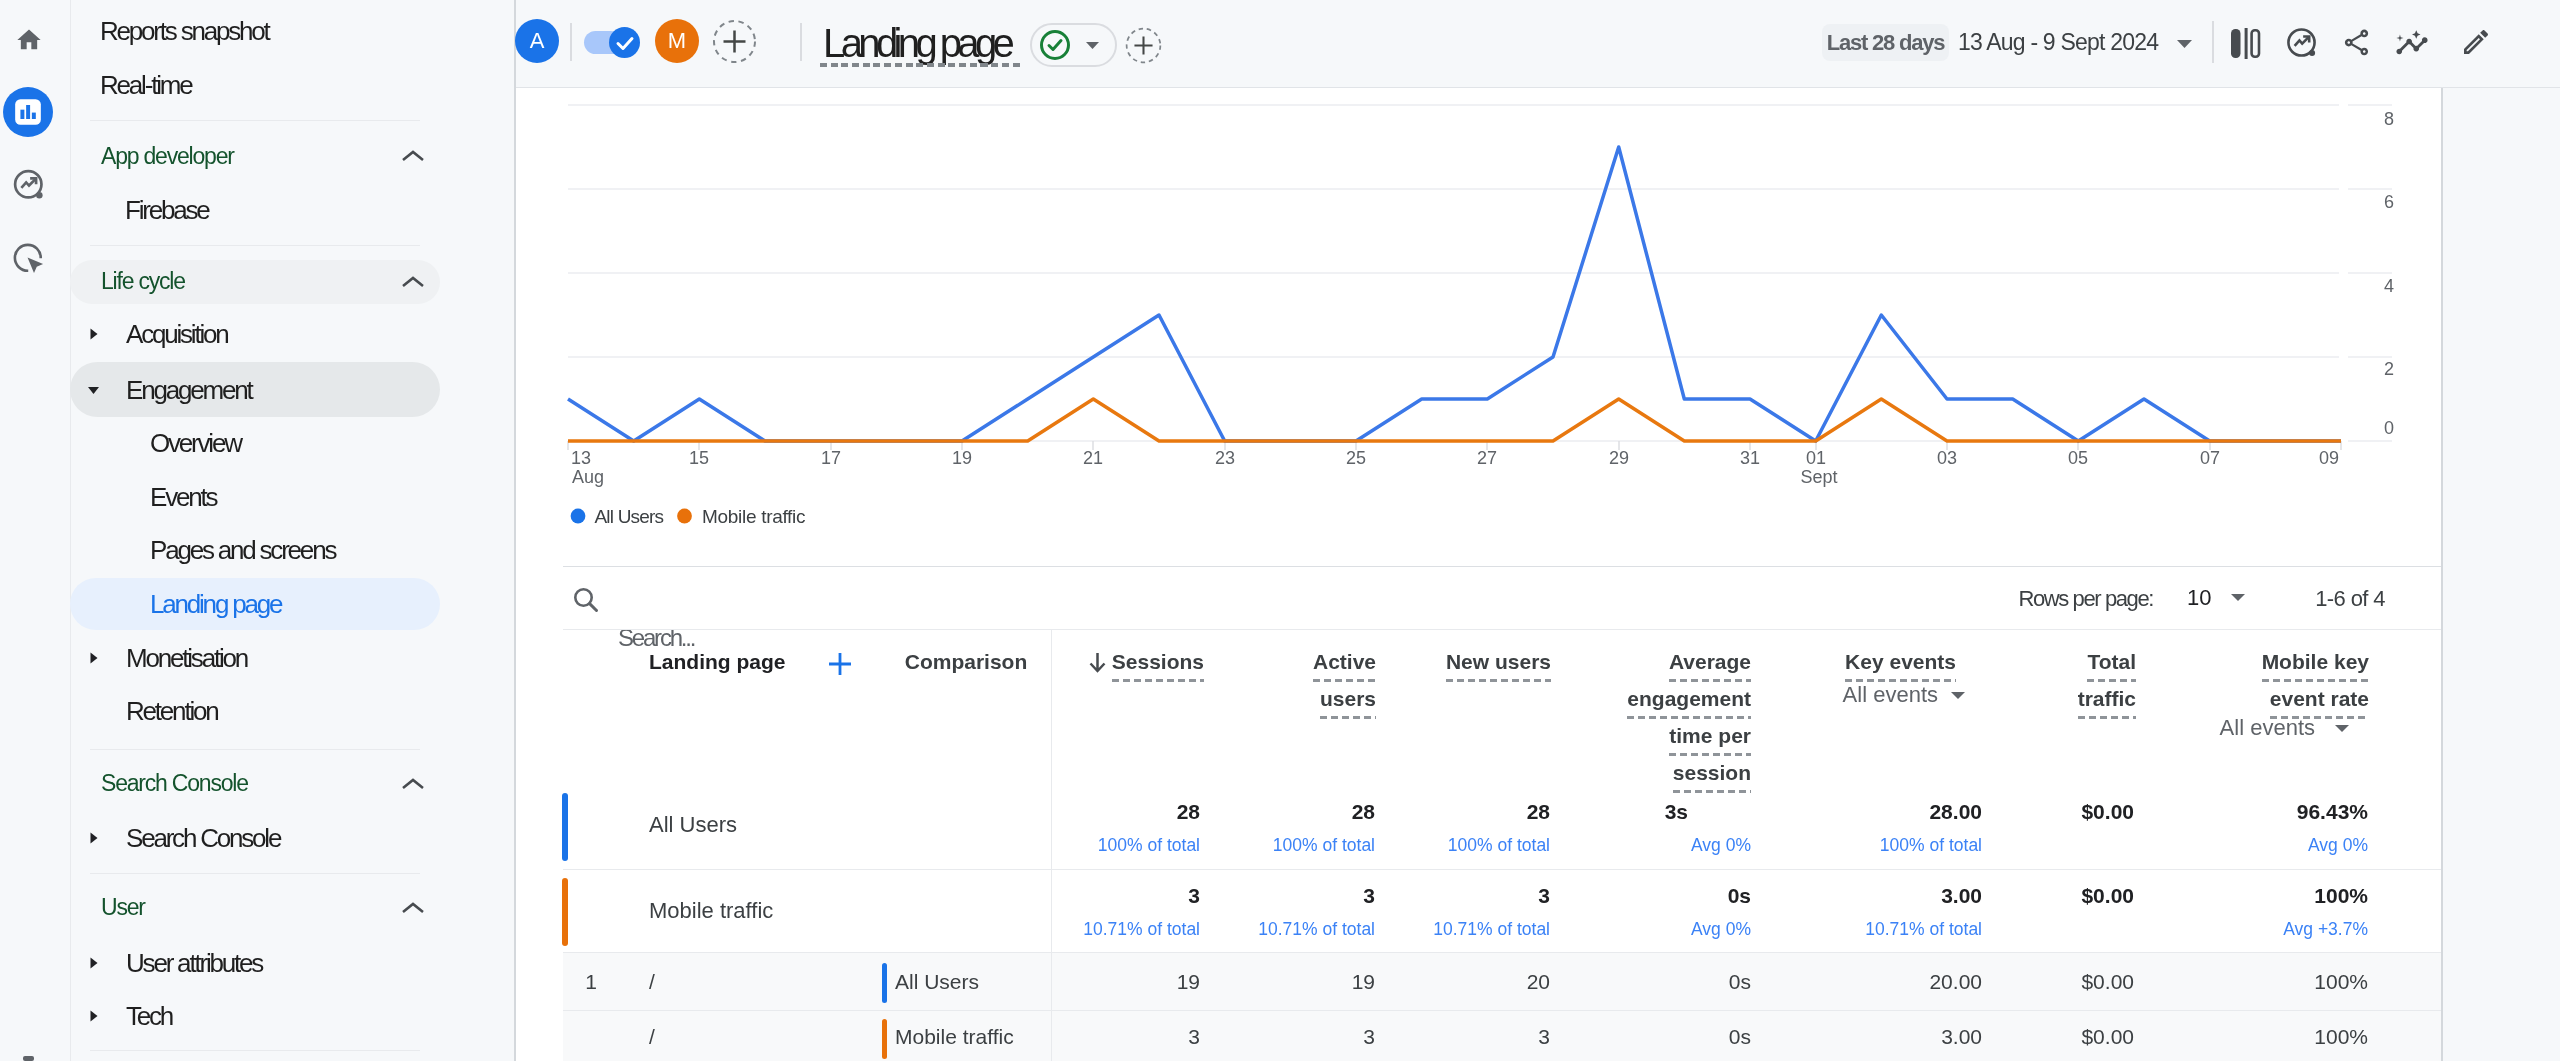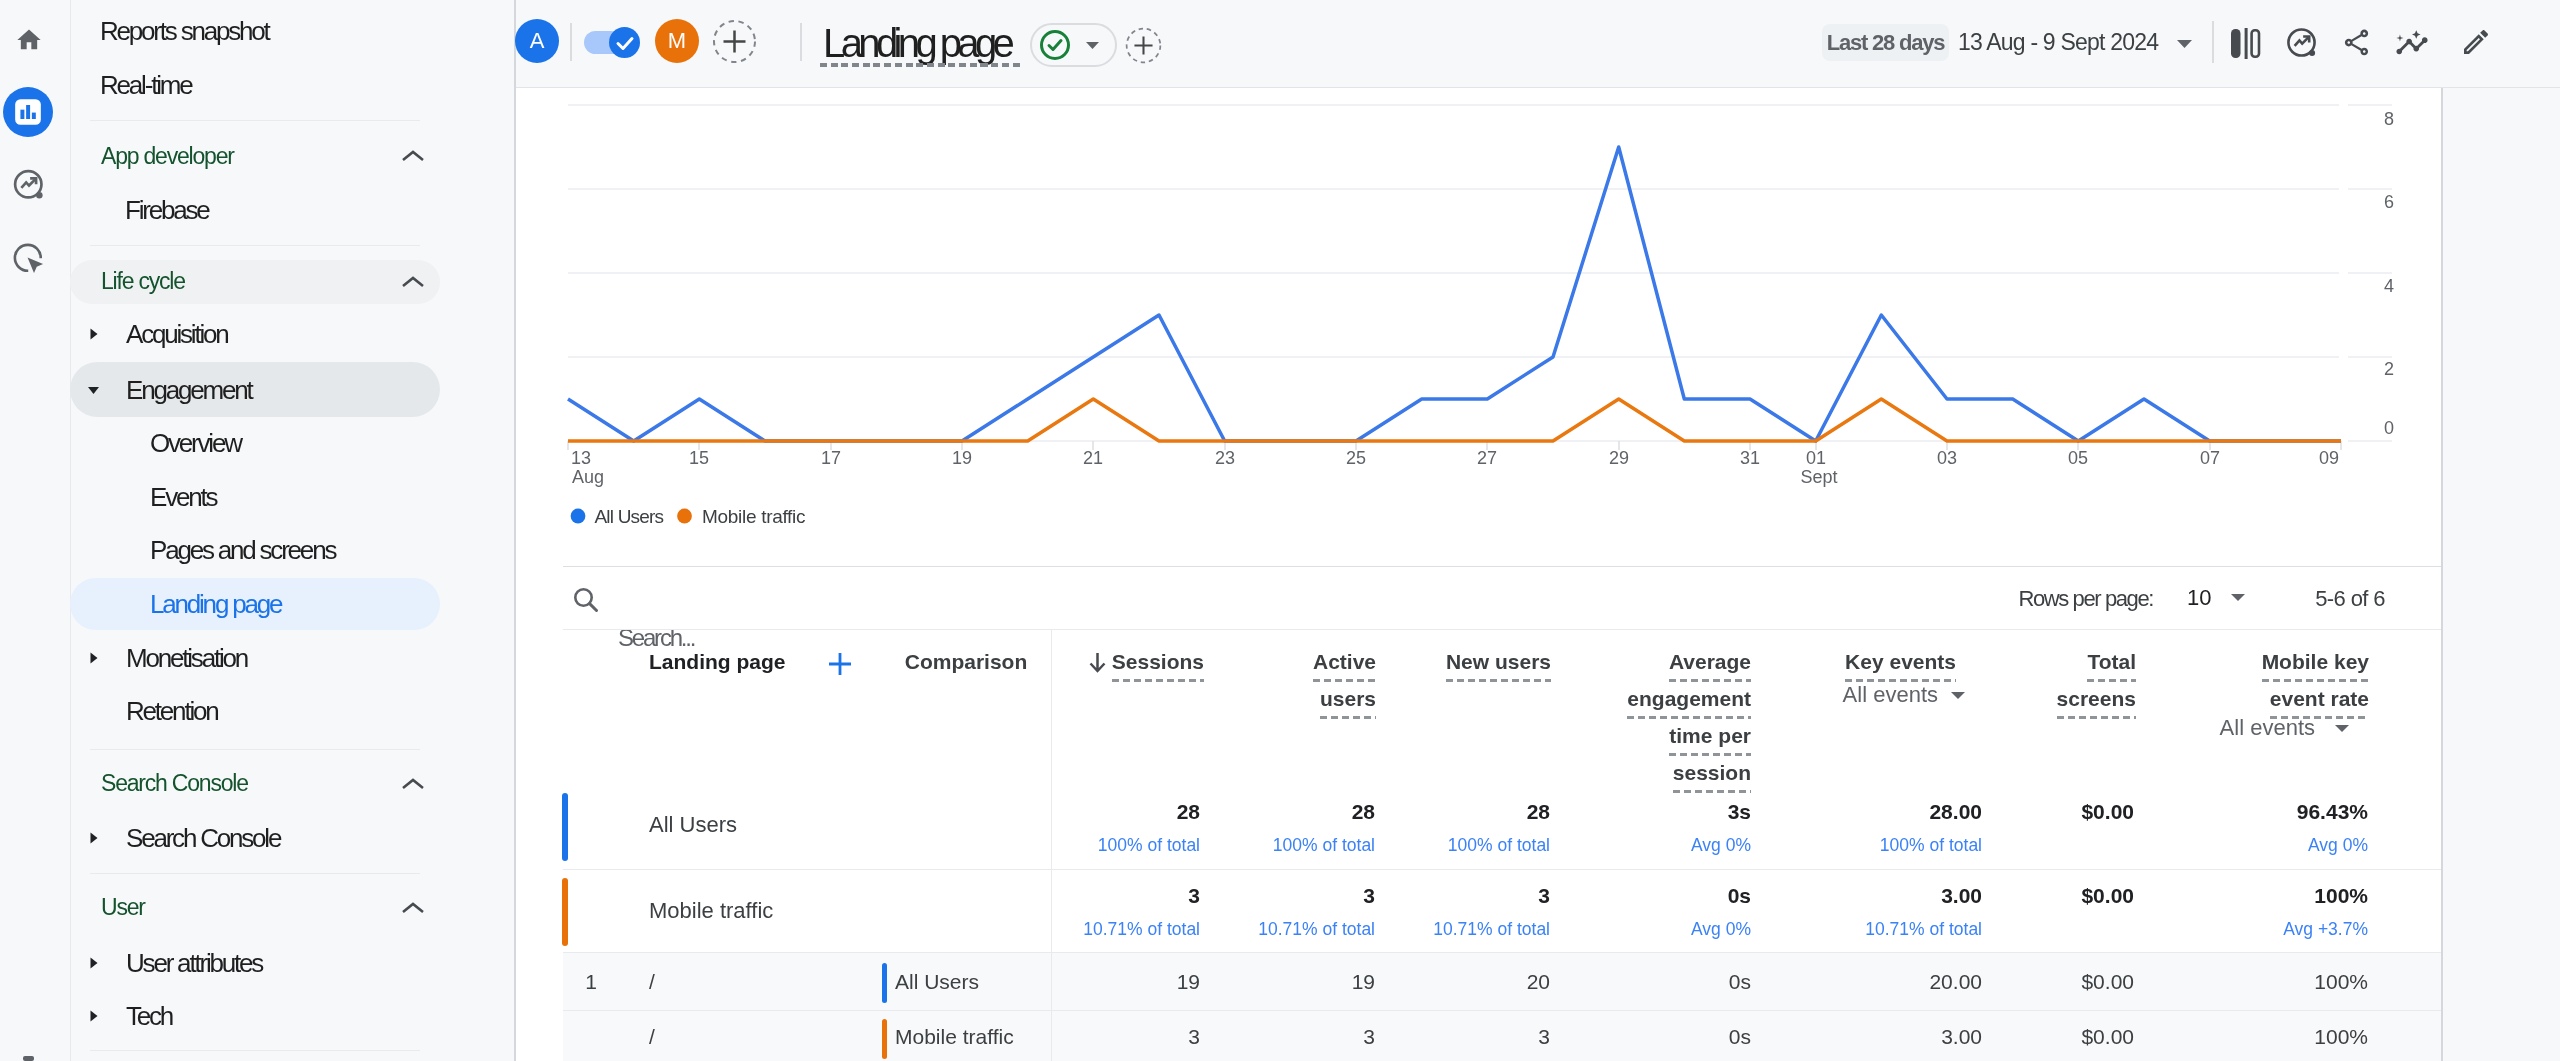--- a/index.html
+++ b/index.html
@@ -246,57 +246,57 @@
 <svg class="abs" style="left:572px;top:586px;" width="28" height="28" viewBox="0 0 28 28">
     <circle cx="11.5" cy="11.5" r="8.2" fill="none" stroke="#5f6368" stroke-width="2.6"></circle>
     <line x1="17.6" y1="17.6" x2="24.5" y2="24.5" stroke="#5f6368" stroke-width="3" stroke-linecap="round"></line>
   </svg>
 <div class="abs g" style="left:618px;top:584px;font-size:24px;letter-spacing:-2.2px;margin-top:40px;">Search...</div>
 <div class="abs r" style="left:1953px;top:586px;width:200px;font-size:22px;letter-spacing:-1.4px;color:#3c4043;">Rows per page:</div>
 <div class="abs" style="left:2187px;top:585px;font-size:22px;color:#202124;">10</div>
 <svg class="abs" style="left:2230px;top:593px;" width="16" height="9" viewBox="0 0 16 9">
     <path d="M1 1 L8 8 L15 1 Z" fill="#5f6368"></path>
   </svg>
-<div class="abs r" style="left:2235px;top:586px;width:150px;font-size:22px;letter-spacing:-0.6px;color:#3c4043;">5-6 of 6</div>
+<div class="abs r" style="left:2235px;top:586px;width:150px;font-size:22px;letter-spacing:-0.6px;color:#3c4043;">1-6 of 4</div>
 <div class="abs divh" style="left:563px;top:629px;width:1878px;"></div>
 <div class="abs" style="left:1051px;top:630px;width:1px;height:431px;background:#e8eaed;z-index:4;"></div>
 
 <div class="abs hdr" style="left:649px;top:645px;color:#202124;">Landing page</div>
 <svg class="abs" style="left:827px;top:651px;" width="26" height="26" viewBox="0 0 26 26">
     <path d="M13 2v22M2 13h22" stroke="#1a73e8" stroke-width="2.8"></path>
   </svg>
 <div class="abs hdr c" style="left:866px;top:645px;width:200px;">Comparison</div>
 <svg class="abs" style="left:1089px;top:652px;" width="17" height="21" viewBox="0 0 17 21">
     <path d="M8.5 1 V18 M1.5 11.5 L8.5 19 L15.5 11.5" fill="none" stroke="#474b4f" stroke-width="2.5"></path>
   </svg>
 <div class="abs hdr r" style="left:1004px;top:645px;width:200px;"><span class="hdru">Sessions</span></div>
 <div class="abs hdr r" style="left:1176px;top:645px;width:200px;"><span class="hdru">Active</span><br><span class="hdru">users</span></div>
 <div class="abs hdr r" style="left:1351px;top:645px;width:200px;"><span class="hdru">New users</span></div>
 <div class="abs hdr r" style="left:1511px;top:645px;width:240px;"><span class="hdru">Average</span><br><span class="hdru">engagement</span><br><span class="hdru">time per</span><br><span class="hdru">session</span></div>
 <div class="abs hdr r" style="left:1756px;top:645px;width:200px;"><span class="hdru">Key events</span></div>
 <div class="abs r" style="left:1738px;top:682px;width:200px;font-size:22px;color:#5f6368;white-space:nowrap;">All events</div>
 <svg class="abs" style="left:1950px;top:691px;" width="16" height="9" viewBox="0 0 16 9">
     <path d="M1 1 L8 8 L15 1 Z" fill="#5f6368"></path>
   </svg>
-<div class="abs hdr r" style="left:1936px;top:645px;width:200px;"><span class="hdru">Total</span><br><span class="hdru">screens</span></div>
+<div class="abs hdr r" style="left:1936px;top:645px;width:200px;"><span class="hdru">Total</span><br><span class="hdru">traffic</span></div>
 <div class="abs hdr r" style="left:2169px;top:645px;width:200px;"><span class="hdru">Mobile key</span><br><span class="hdru">event rate</span></div>
 <div class="abs r" style="left:2115px;top:715px;width:200px;font-size:22px;color:#5f6368;white-space:nowrap;">All events</div>
 <svg class="abs" style="left:2334px;top:724px;" width="16" height="9" viewBox="0 0 16 9">
     <path d="M1 1 L8 8 L15 1 Z" fill="#5f6368"></path>
   </svg>
 
 <div class="abs" style="left:562px;top:793px;width:6px;height:68px;border-radius:3px;background:#1a73e8;"></div>
 <div class="abs" style="left:649px;top:812px;font-size:22px;color:#3c4043;">All Users</div>
 <div class="abs val r" style="left:1000px;top:800px;width:200px;">28</div>
 <div class="abs sec r" style="left:1000px;top:835px;width:200px;">100% of total</div>
 <div class="abs val r" style="left:1175px;top:800px;width:200px;">28</div>
 <div class="abs sec r" style="left:1175px;top:835px;width:200px;">100% of total</div>
 <div class="abs val r" style="left:1350px;top:800px;width:200px;">28</div>
 <div class="abs sec r" style="left:1350px;top:835px;width:200px;">100% of total</div>
-<div class="abs val r" style="left:1551px;top:800px;width:200px;">3s</div>
+<div class="abs val r" style="left:1488px;top:800px;width:200px;">3s</div>
 <div class="abs sec r" style="left:1551px;top:835px;width:200px;">Avg 0%</div>
 <div class="abs val r" style="left:1782px;top:800px;width:200px;">28.00</div>
 <div class="abs sec r" style="left:1782px;top:835px;width:200px;">100% of total</div>
 <div class="abs val r" style="left:1934px;top:800px;width:200px;">$0.00</div>
 <div class="abs val r" style="left:2168px;top:800px;width:200px;">96.43%</div>
 <div class="abs sec r" style="left:2168px;top:835px;width:200px;">Avg 0%</div>
 <div class="abs divh" style="left:563px;top:869px;width:1878px;"></div>
 
 <div class="abs" style="left:562px;top:878px;width:6px;height:68px;border-radius:3px;background:#e8710a;"></div>
 <div class="abs" style="left:649px;top:898px;font-size:22px;color:#3c4043;">Mobile traffic</div>

